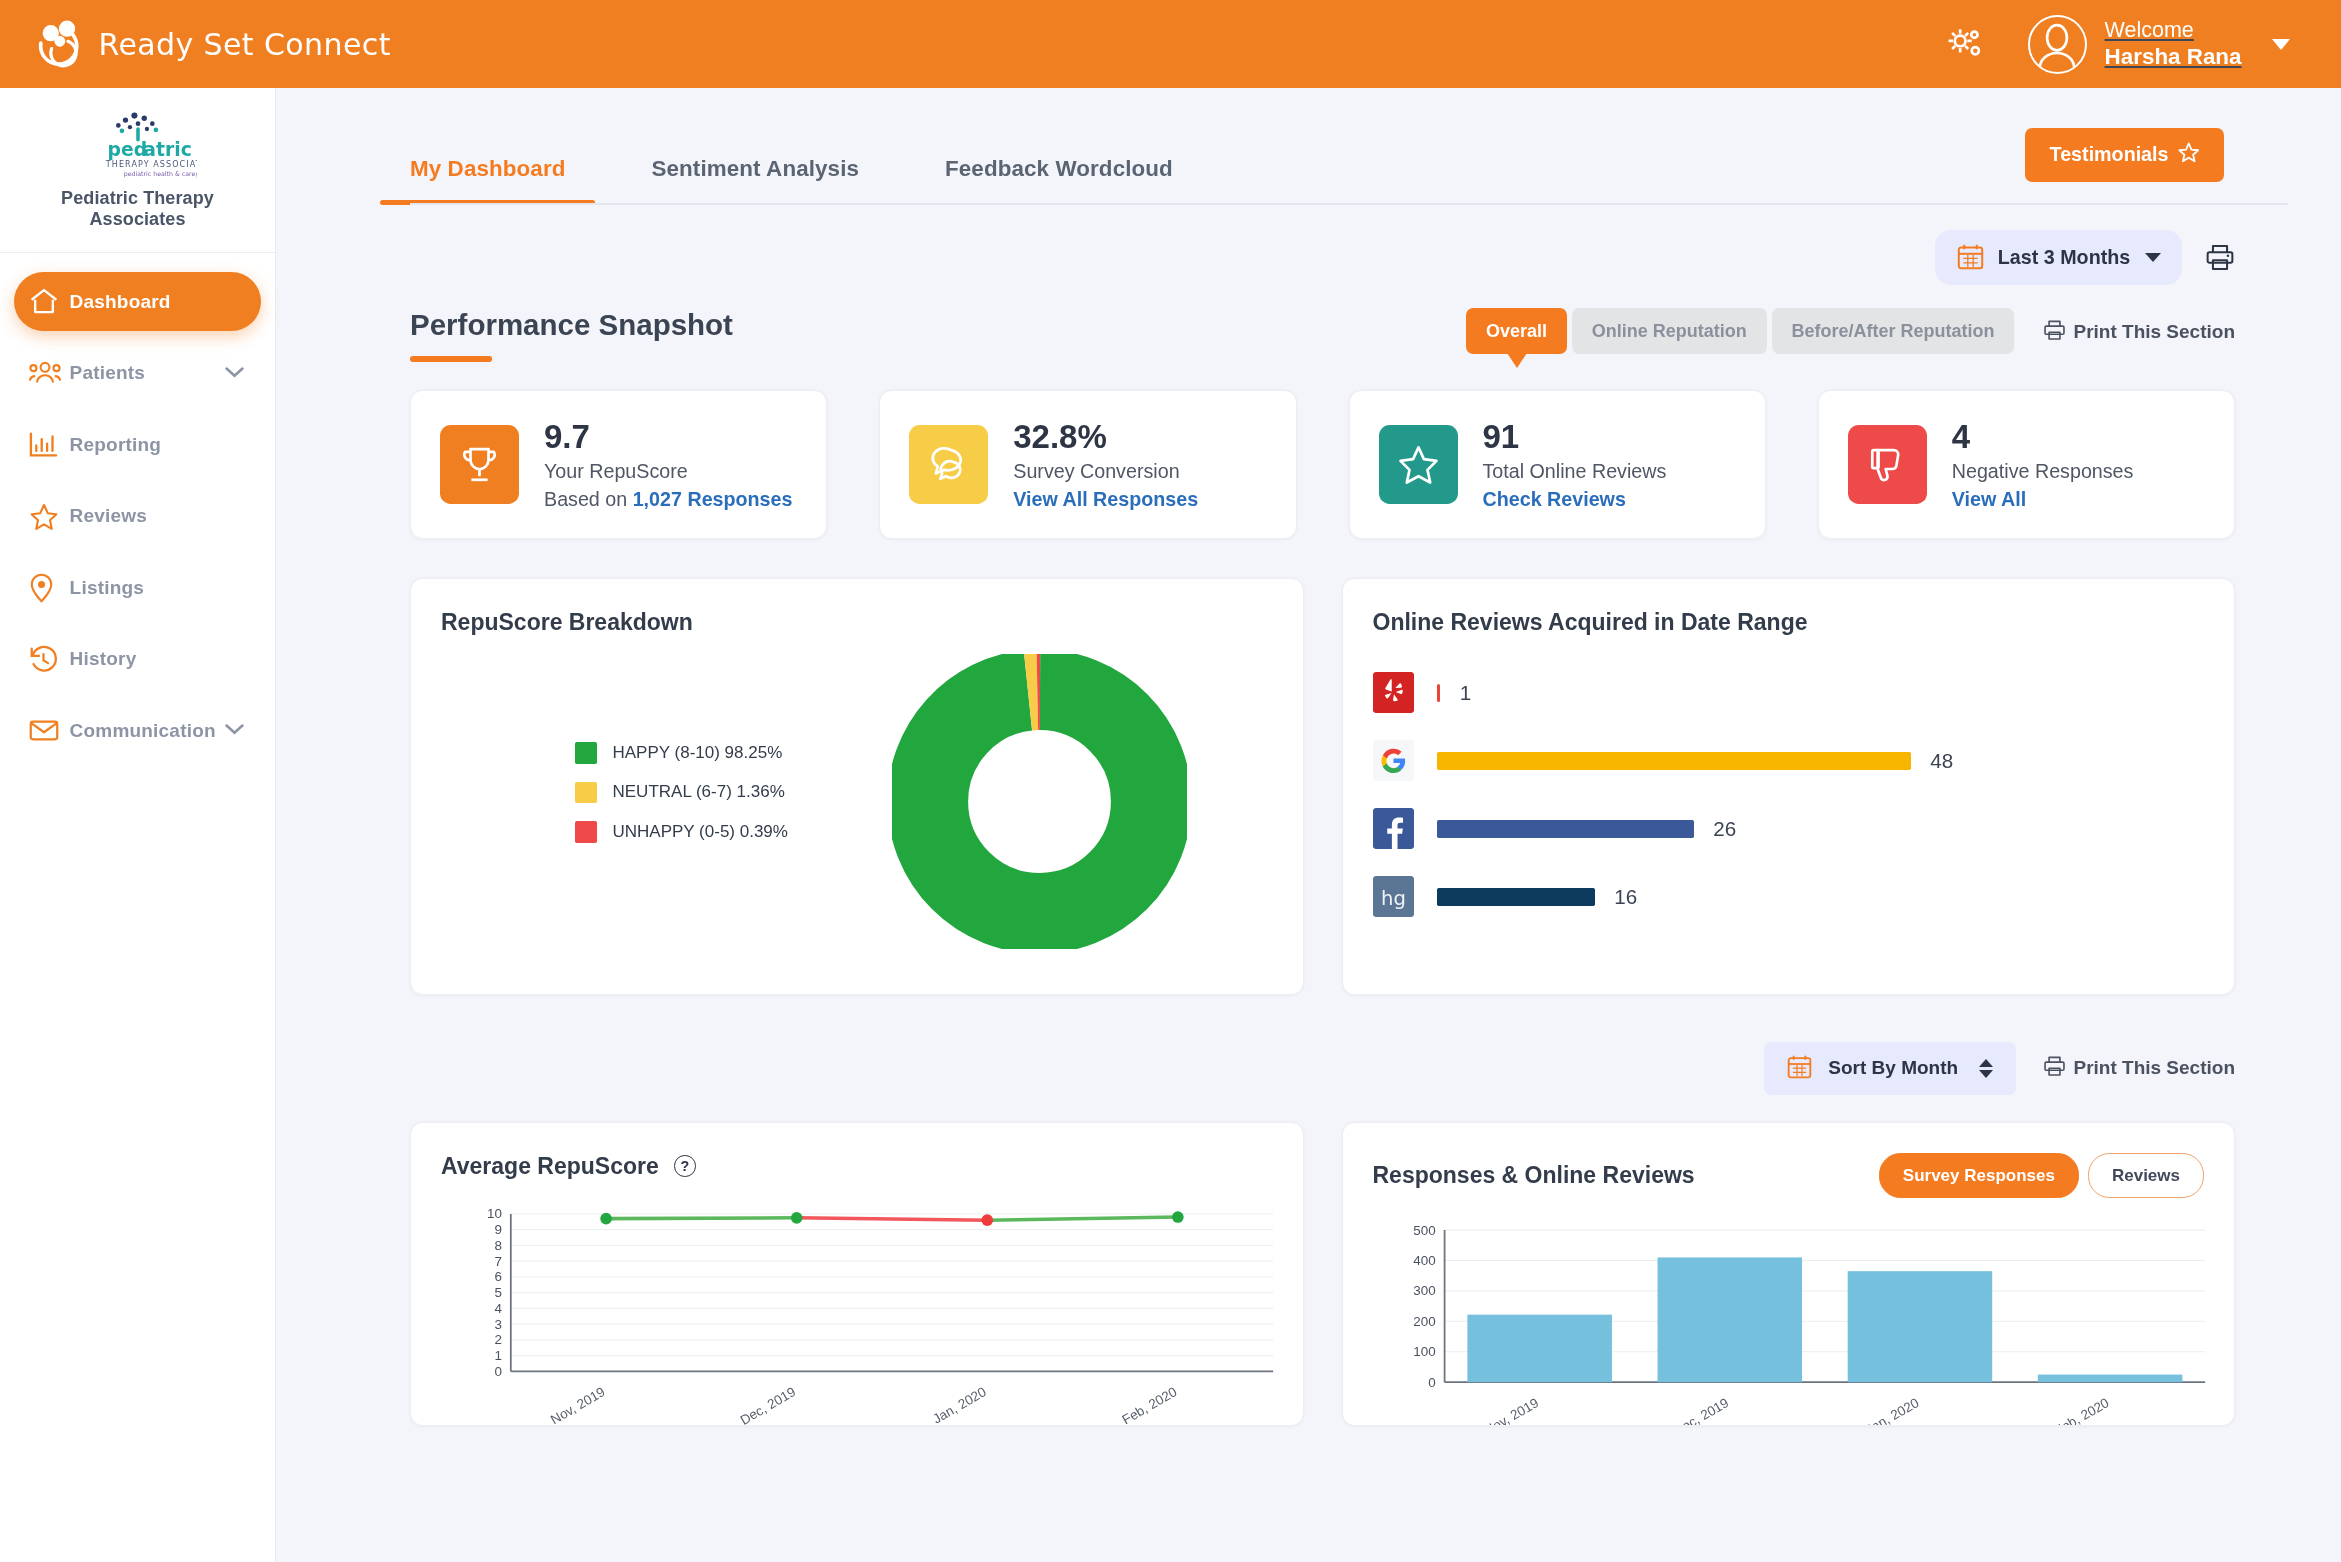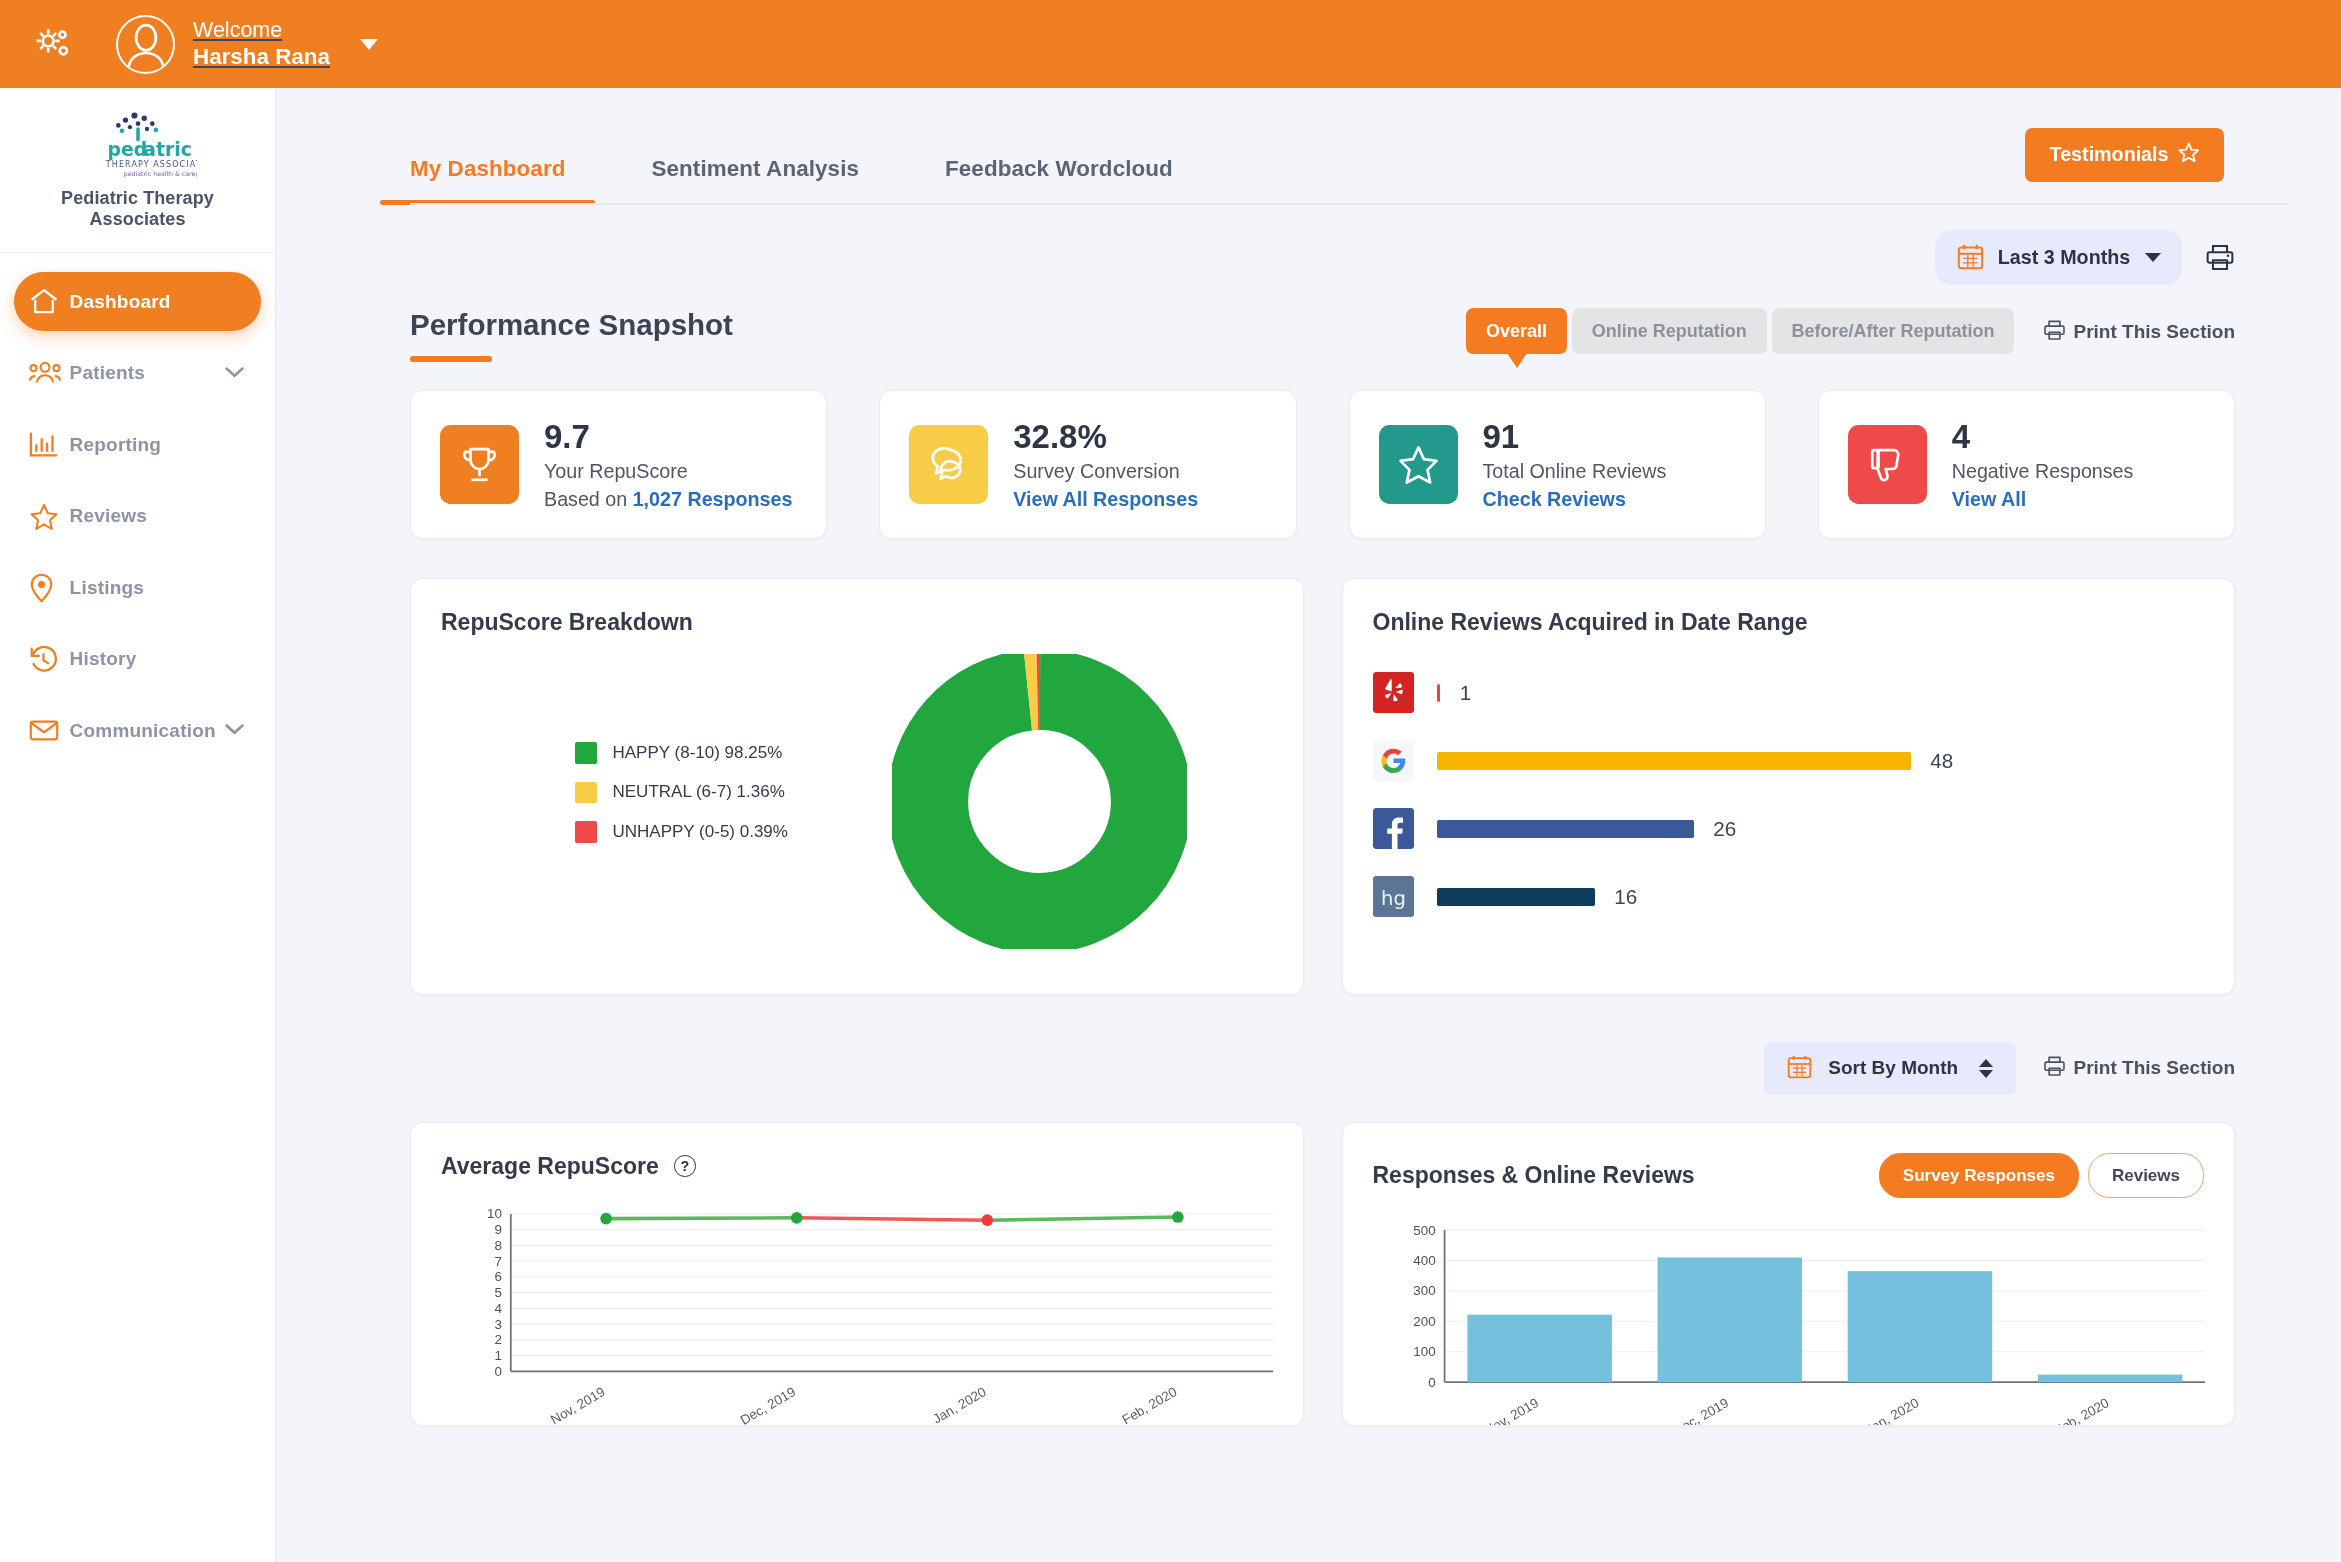--- a/index.html
+++ b/index.html
@@ -211,20 +211,32 @@
     font-size: 14.3px; font-weight: 700; margin-left: 9px; vertical-align: 2.7px;
     color: #2b3342;
   }
   .tick { font-size: 15px; fill: #4a5261; font-family: "Liberation Sans", sans-serif; }
   .xtick { font-size: 15px; fill: #555c69; font-family: "Liberation Sans", sans-serif; }
 </style>
 </head>
 <body>
 
 <div class="topbar">
+  <div class="brand">
+    <span class="brand-logo">
+      <svg width="56" height="56" viewBox="0 0 62 62">
+        <circle cx="23" cy="19" r="9" fill="#fff"></circle>
+        <circle cx="41" cy="14" r="9" fill="#fff"></circle>
+        <circle cx="33" cy="28" r="6" fill="#fff"></circle>
+        <path d="M12 30 a20 20 0 1 0 30 -14" stroke="#fff" stroke-width="4" fill="none" stroke-linecap="round"></path>
+        <path d="M24 36 a14 14 0 1 0 18 -8" stroke="#fff" stroke-width="3.5" fill="none" stroke-linecap="round"></path>
+      </svg>
+    </span>
+    <span class="brand-name">Ready Set Connect</span>
+  </div>
   <div class="topbar-right">
     <span class="gear-wrap">
       <svg width="41" height="41" viewBox="0 0 46 46" fill="none" stroke="#fff" stroke-width="3">
         <circle cx="17" cy="19" r="6"></circle>
         <path d="M17 6 v5 M17 27 v5 M4 19 h5 M25 19 h5 M8 10 l3.5 3.5 M22.5 24.5 L26 28 M26 10 l-3.5 3.5 M11.5 24.5 L8 28"></path>
         <circle cx="33" cy="12" r="3.5"></circle>
         <circle cx="34" cy="30" r="4"></circle>
       </svg>
     </span>
     <div class="user-block">

